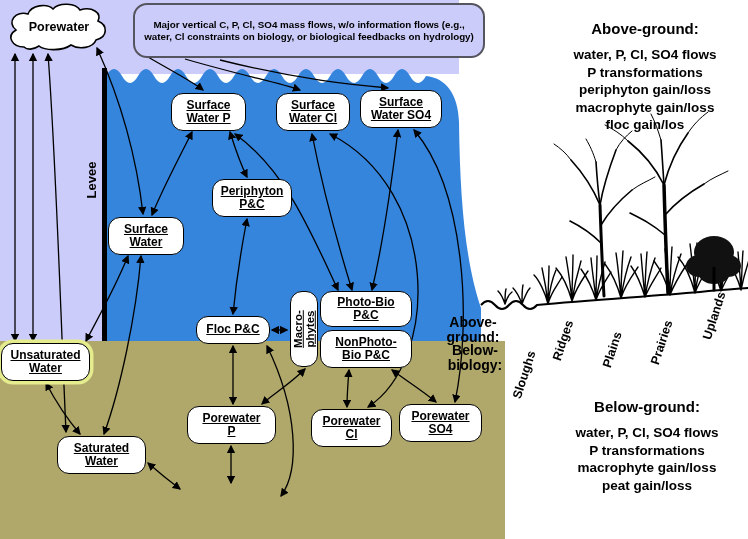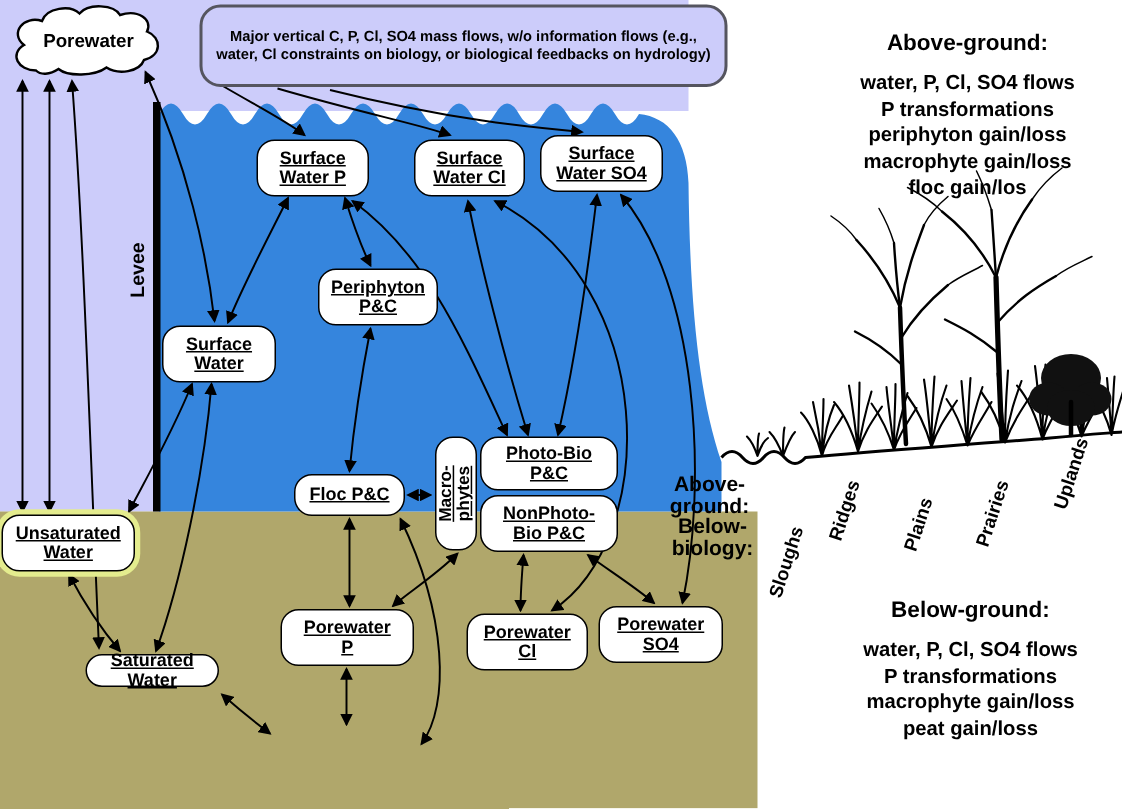--- a/index.html
+++ b/index.html
@@ -161,21 +161,21 @@
   <div class="node macro" style="left:290px;top:291px;width:28px;height:76px">
     <span class="vert">Macro-
 phytes</span>
   </div>
   <div class="node" style="left:320px;top:291px;width:92px;height:36px">Photo-Bio
 P&amp;C</div>
   <div class="node" style="left:320px;top:330px;width:92px;height:38px">NonPhoto-
 Bio P&amp;C</div>
   <div class="node highlight" style="left:1px;top:343px;width:89px;height:38px">Unsaturated
 Water</div>
-  <div class="node" style="left:57px;top:436px;width:89px;height:22px">Saturated
+  <div class="node" style="left:57px;top:436px;width:89px;height:38px">Saturated
 Water</div>
   <div class="node" style="left:187px;top:406px;width:89px;height:38px">Porewater
 P</div>
   <div class="node" style="left:311px;top:409px;width:81px;height:38px">Porewater
 Cl</div>
   <div class="node" style="left:399px;top:404px;width:83px;height:38px">Porewater
 SO4</div>
 
   <div class="marker-label" style="left:441px;top:315px;width:64px">Above-
 ground:</div>

